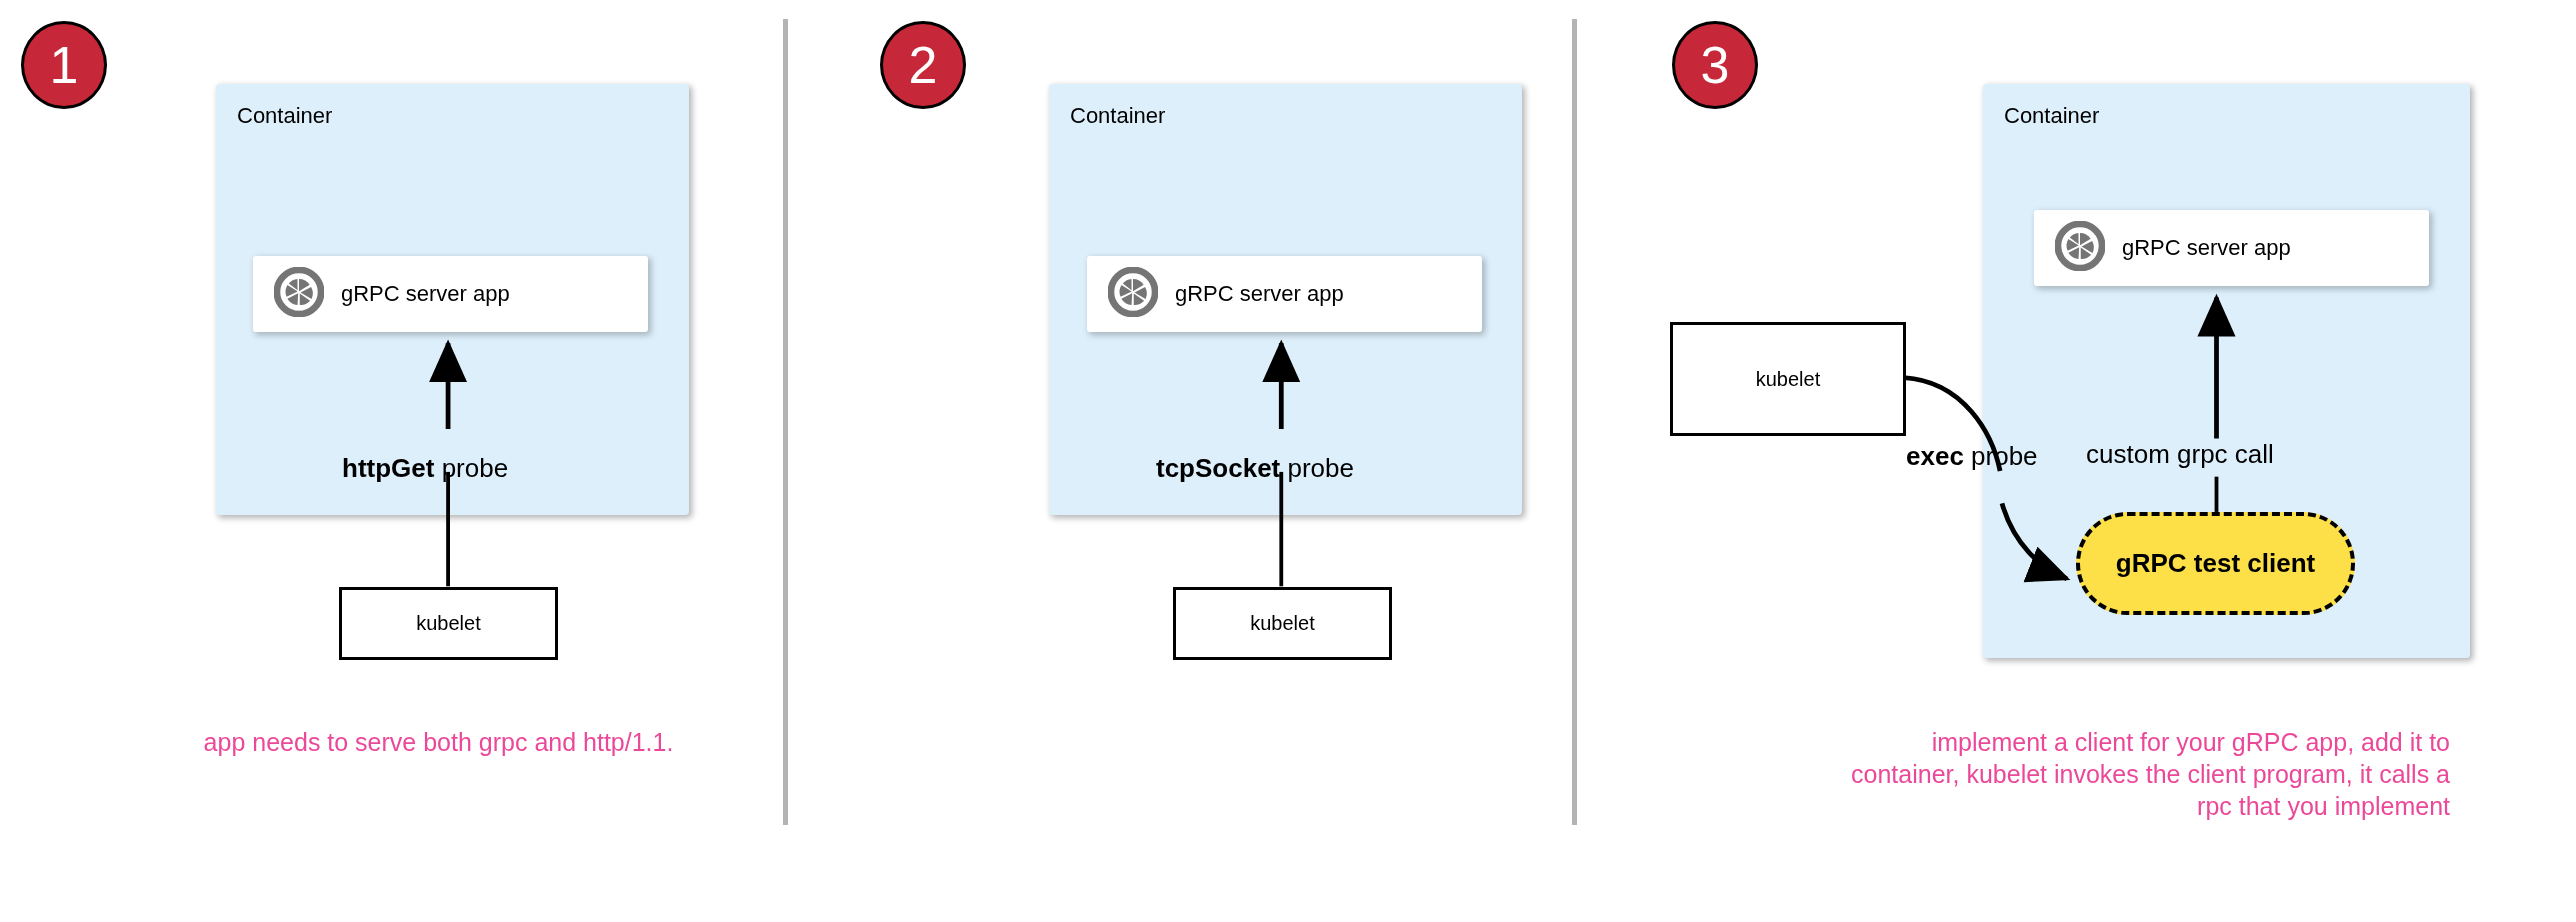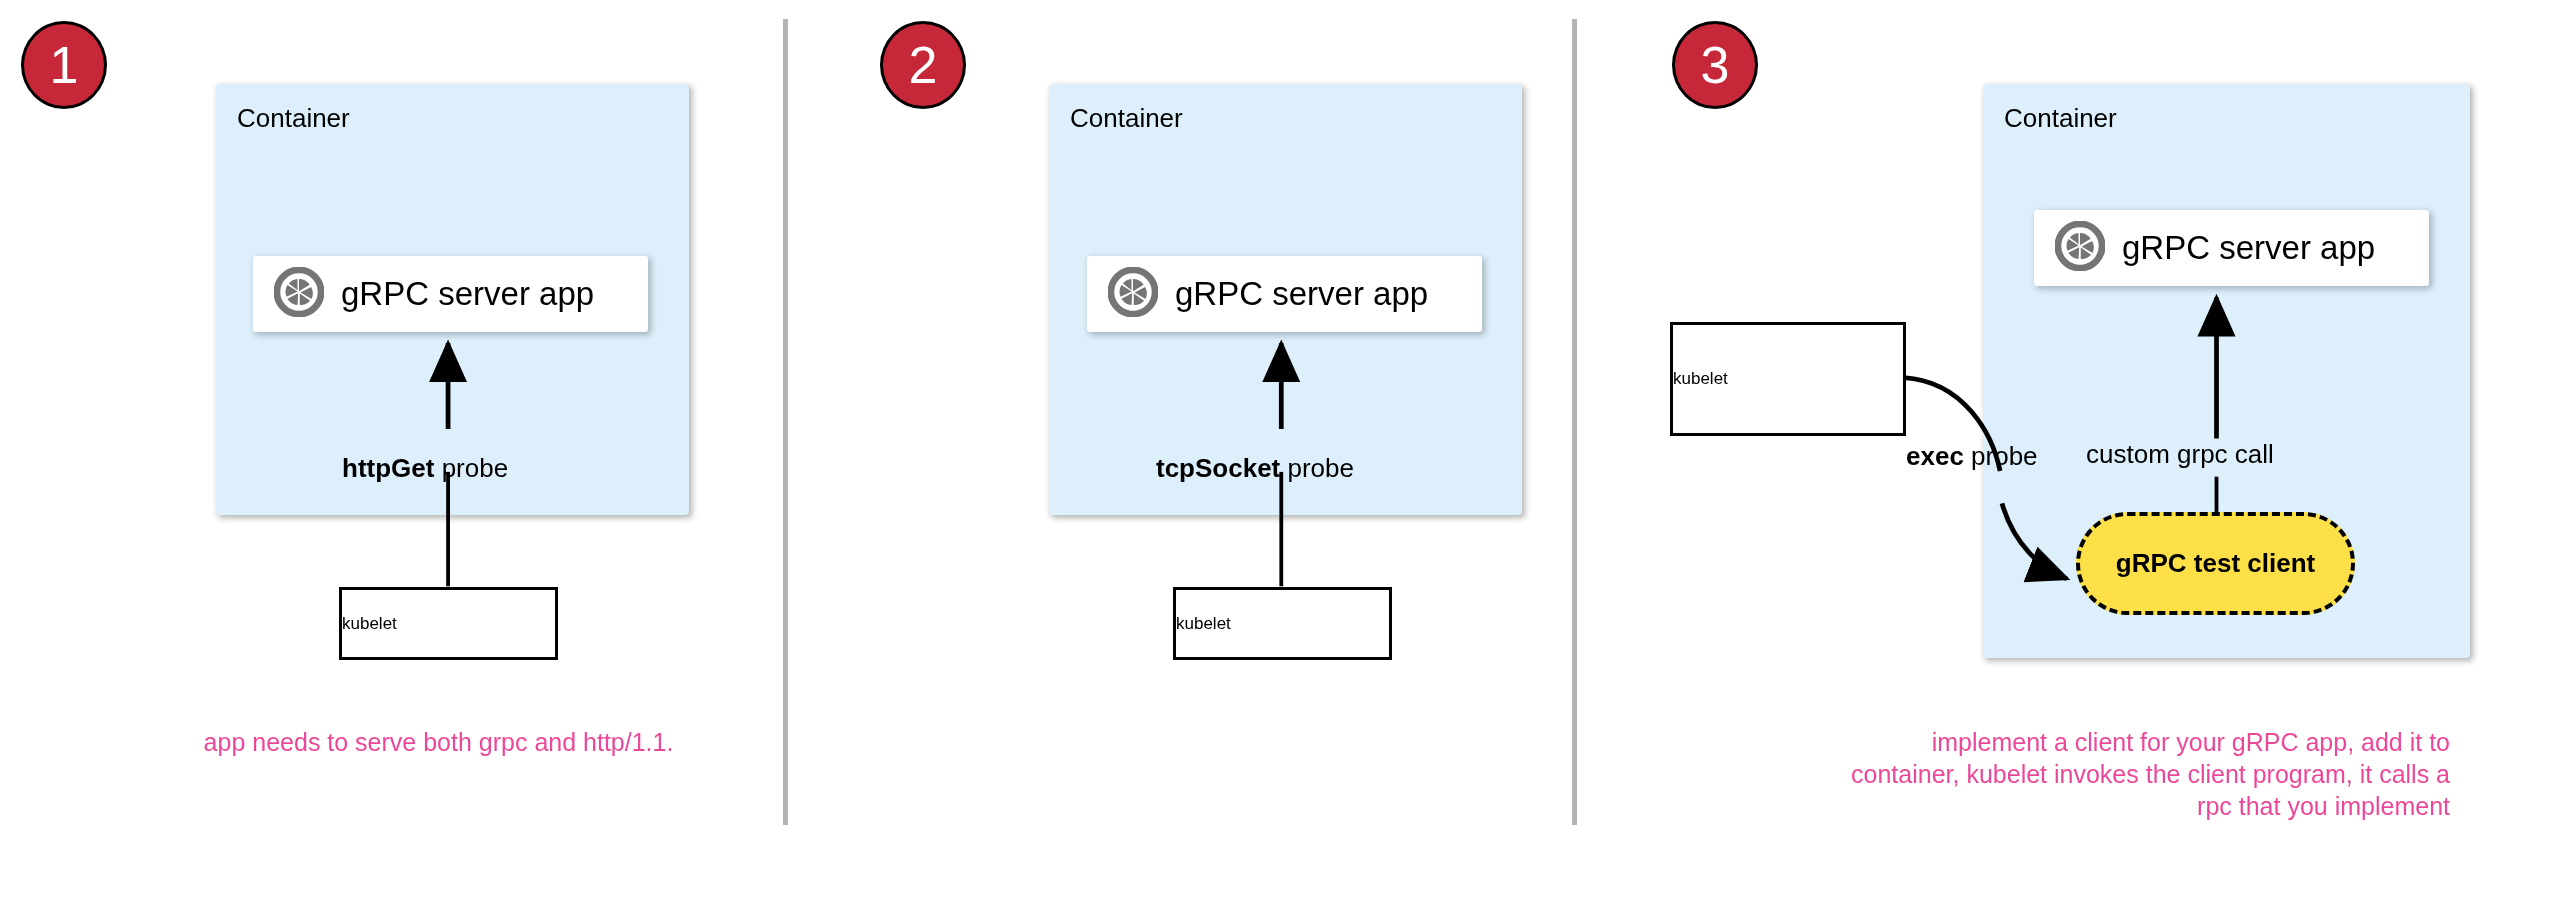--- a/index.html
+++ b/index.html
@@ -45,49 +45,49 @@
   
   .container-box {
     position: absolute;
     background: #ddeffb;
     border-radius: 3.8px;
     box-shadow: 2.9px 2.9px 6.7px rgba(0,0,0,0.30);
   }
   .container-label {
     position: absolute;
     left: 21px; top: 19px;
-    font-size: 26px;
+    font-size: 22px;
     color: #000000;
     white-space: nowrap;
   }
 
   
   .app-card {
     position: absolute;
     background: #ffffff;
     border-radius: 2.9px;
     box-shadow: 2.9px 2.9px 6.7px rgba(0,0,0,0.25);
     display: flex; align-items: center;
     box-sizing: border-box;
   }
   .app-card .grpc-icon { flex: 0 0 auto; display: block; }
   .app-card .app-label {
-    font-size: 33px;
+    font-size: 22px;
     color: #000000;
     white-space: nowrap;
   }
 
   
   .kubelet-box {
     position: absolute;
     background: #ffffff;
     border: 3.8px solid #000000;
     box-sizing: border-box;
-    display: flex; align-items: center; 
-    font-size: 17px;
+    display: flex; align-items: center; justify-content: center;
+    font-size: 20px;
     color: #000000;
   }
 
   
   .dashed-pill {
     position: absolute;
     background: #fde047;
     border: 4.8px dashed #000000;
     border-radius: 57px;
     box-sizing: border-box;

